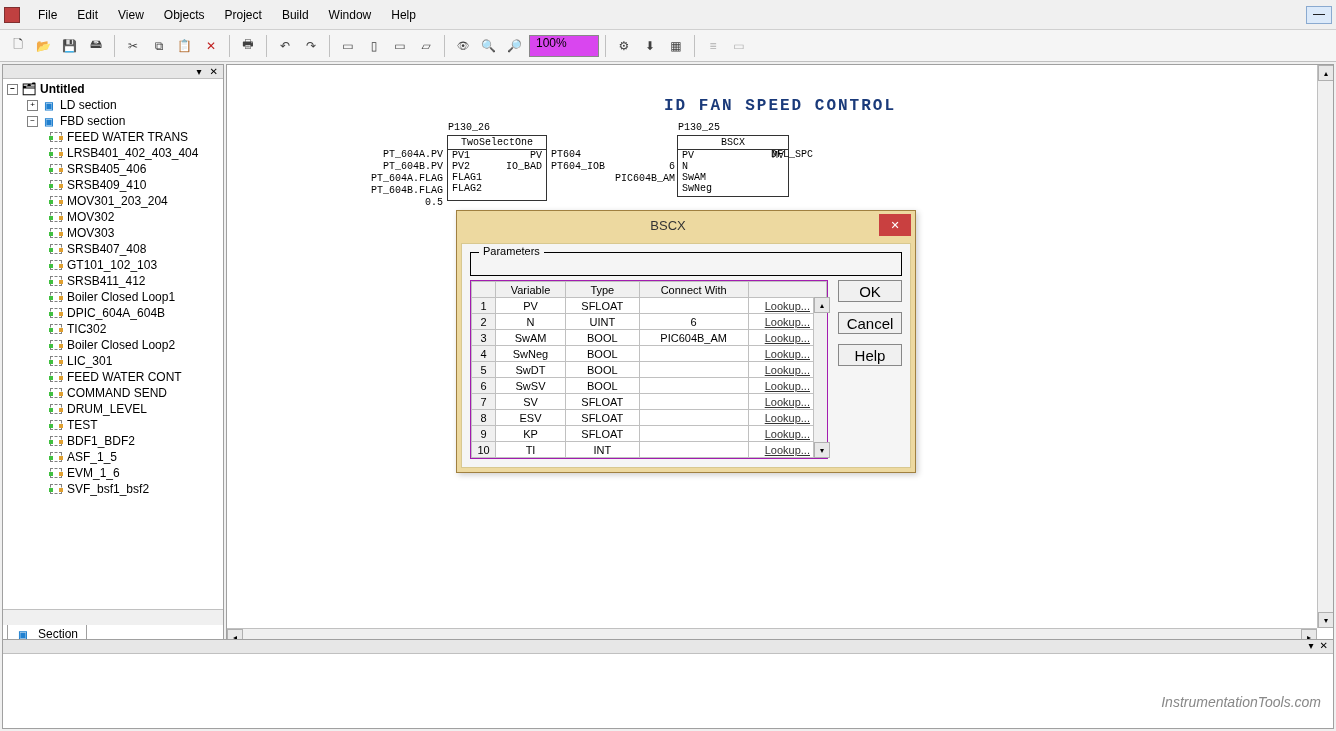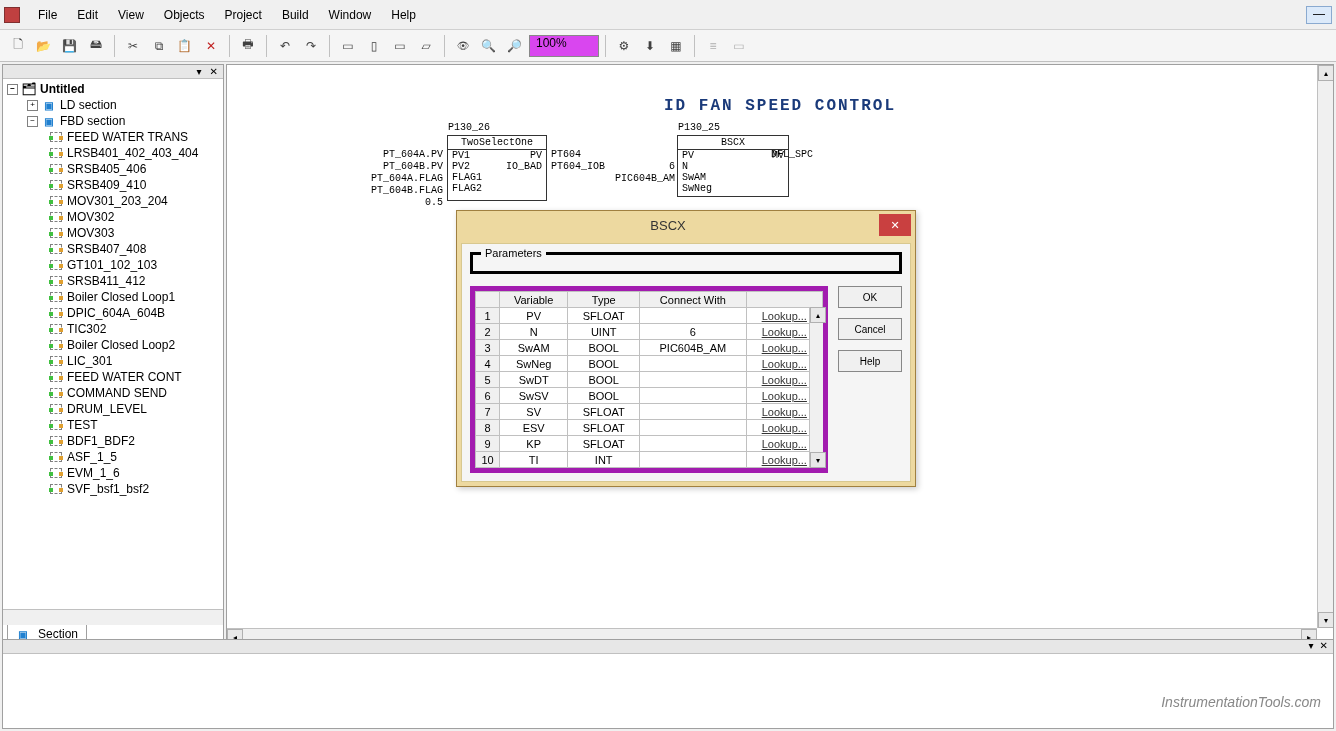--- a/index.html
+++ b/index.html
@@ -247,42 +247,42 @@
       font-size: 11px;
     }
     .dialog-body {
       background: #f5f5f5;
       margin: 4px;
       padding: 8px;
       border: 1px solid #d8c890;
     }
     .dlg-name-row { margin-bottom: 6px; font-size: 11px; }
     .fieldset {
-      border: 3px solid #000000;
-      padding: 6px 8px 10px 8px;
-      margin-bottom: 12px;
+      border: 1px solid #000000;
+      padding: 6px 8px 16px 8px;
+      margin-bottom: 4px;
       position: relative;
     }
     .fieldset-legend {
       position: absolute;
       top: -8px; left: 8px;
       background: #f5f5f5;
       padding: 0 4px;
       font-size: 11px;
     }
     .radio-row {
       display: flex;
       align-items: center;
       gap: 6px;
     }
     .radio-row label { display: flex; align-items: center; gap: 4px; font-size: 11px; }
     .chk-eno { margin-left: 120px; display: flex; align-items: center; gap: 4px; font-size: 11px; }
     .dlg-main { display: flex; gap: 10px; }
     .grid-wrap {
-      border: 5px solid #a21caf;
+      border: 1px solid #a21caf;
       background: #701a75;
       flex: 1;
       position: relative;
     }
     .param-grid { border-collapse: collapse; width: 100%; font-size: 11px; }
     .param-grid th, .param-grid td {
       border: 1px solid #c0c0c0;
       padding: 1px 4px;
       text-align: center;
       background: #fff;
@@ -299,21 +299,21 @@
       right: 0; top: 16px; bottom: 0;
       width: 14px;
       background: #f0f0f0;
       border-left: 1px solid #c0c0c0;
     }
     .dlg-buttons { display: flex; flex-direction: column; gap: 10px; }
     .dlg-btn {
       width: 64px; height: 22px;
       background: #f0f0f0;
       border: 1px solid #888;
-      font-size: 10px;
+      font-size: 15px;
       cursor: default;
     }
 
     .bottom-panel {
       position: absolute;
       bottom: 0; left: 0; right: 0;
       height: 90px;
       background: #fff;
       border: 1px solid #a0a0a0;
       margin: 0 2px 2px 2px;

